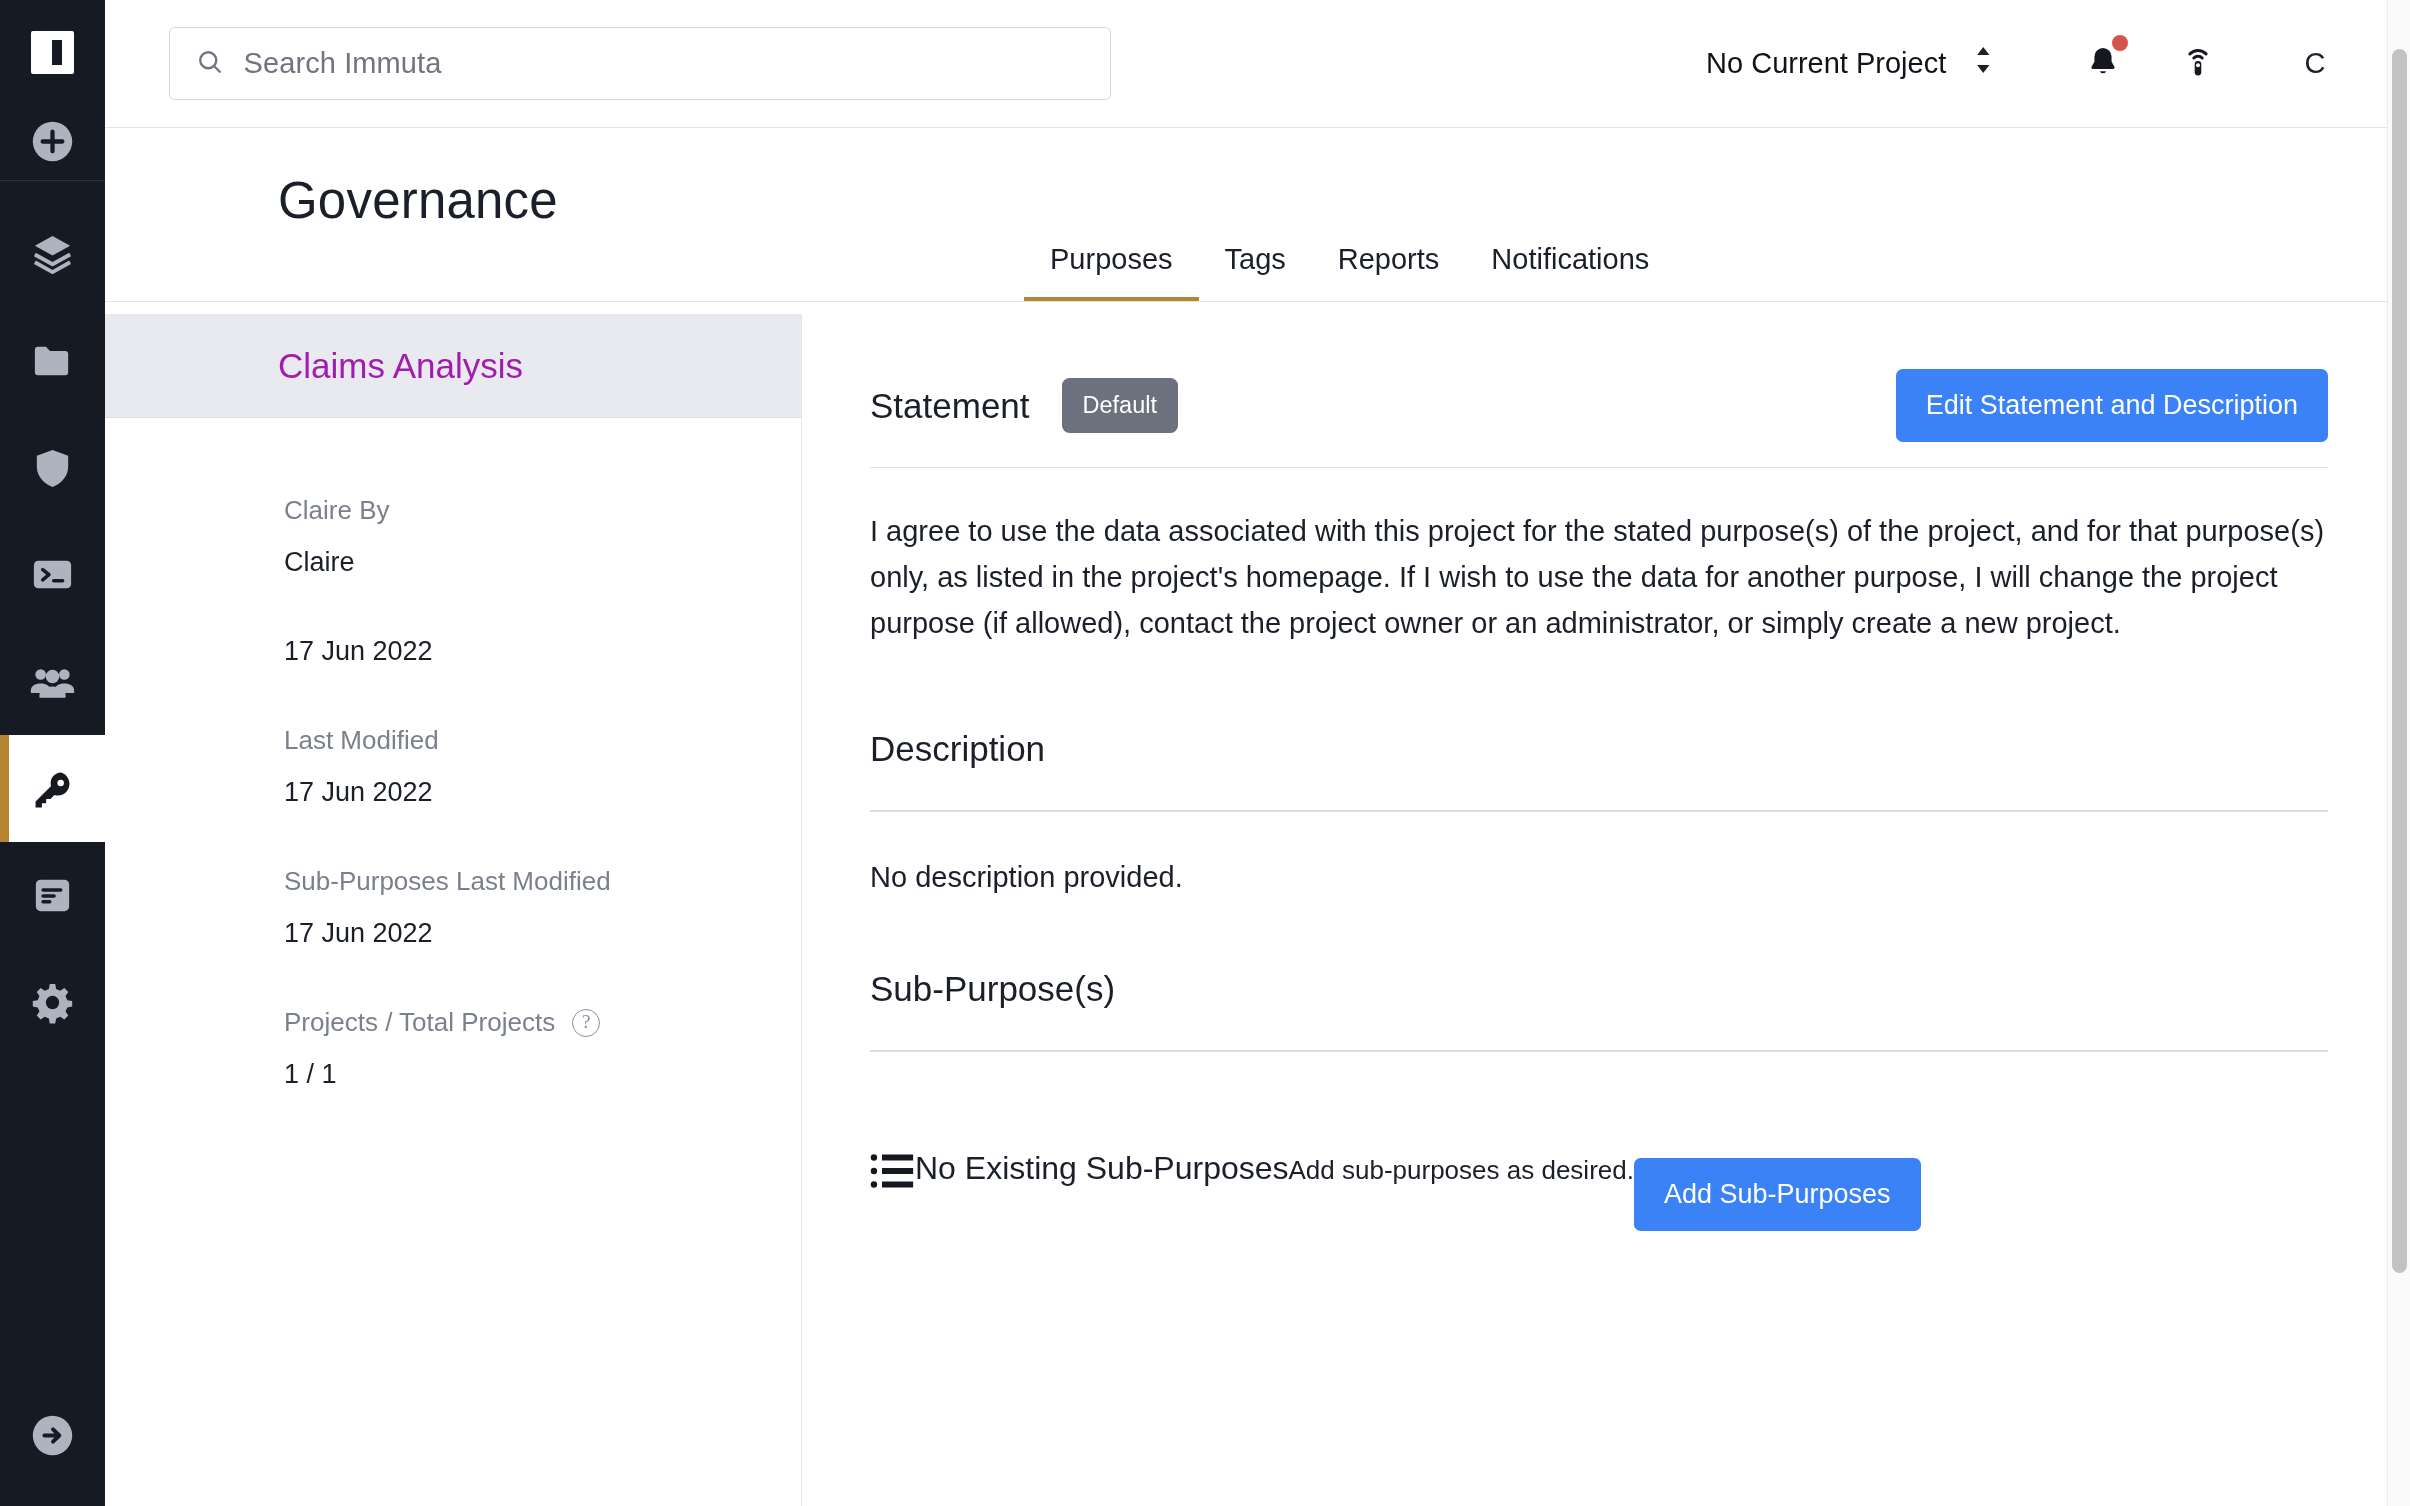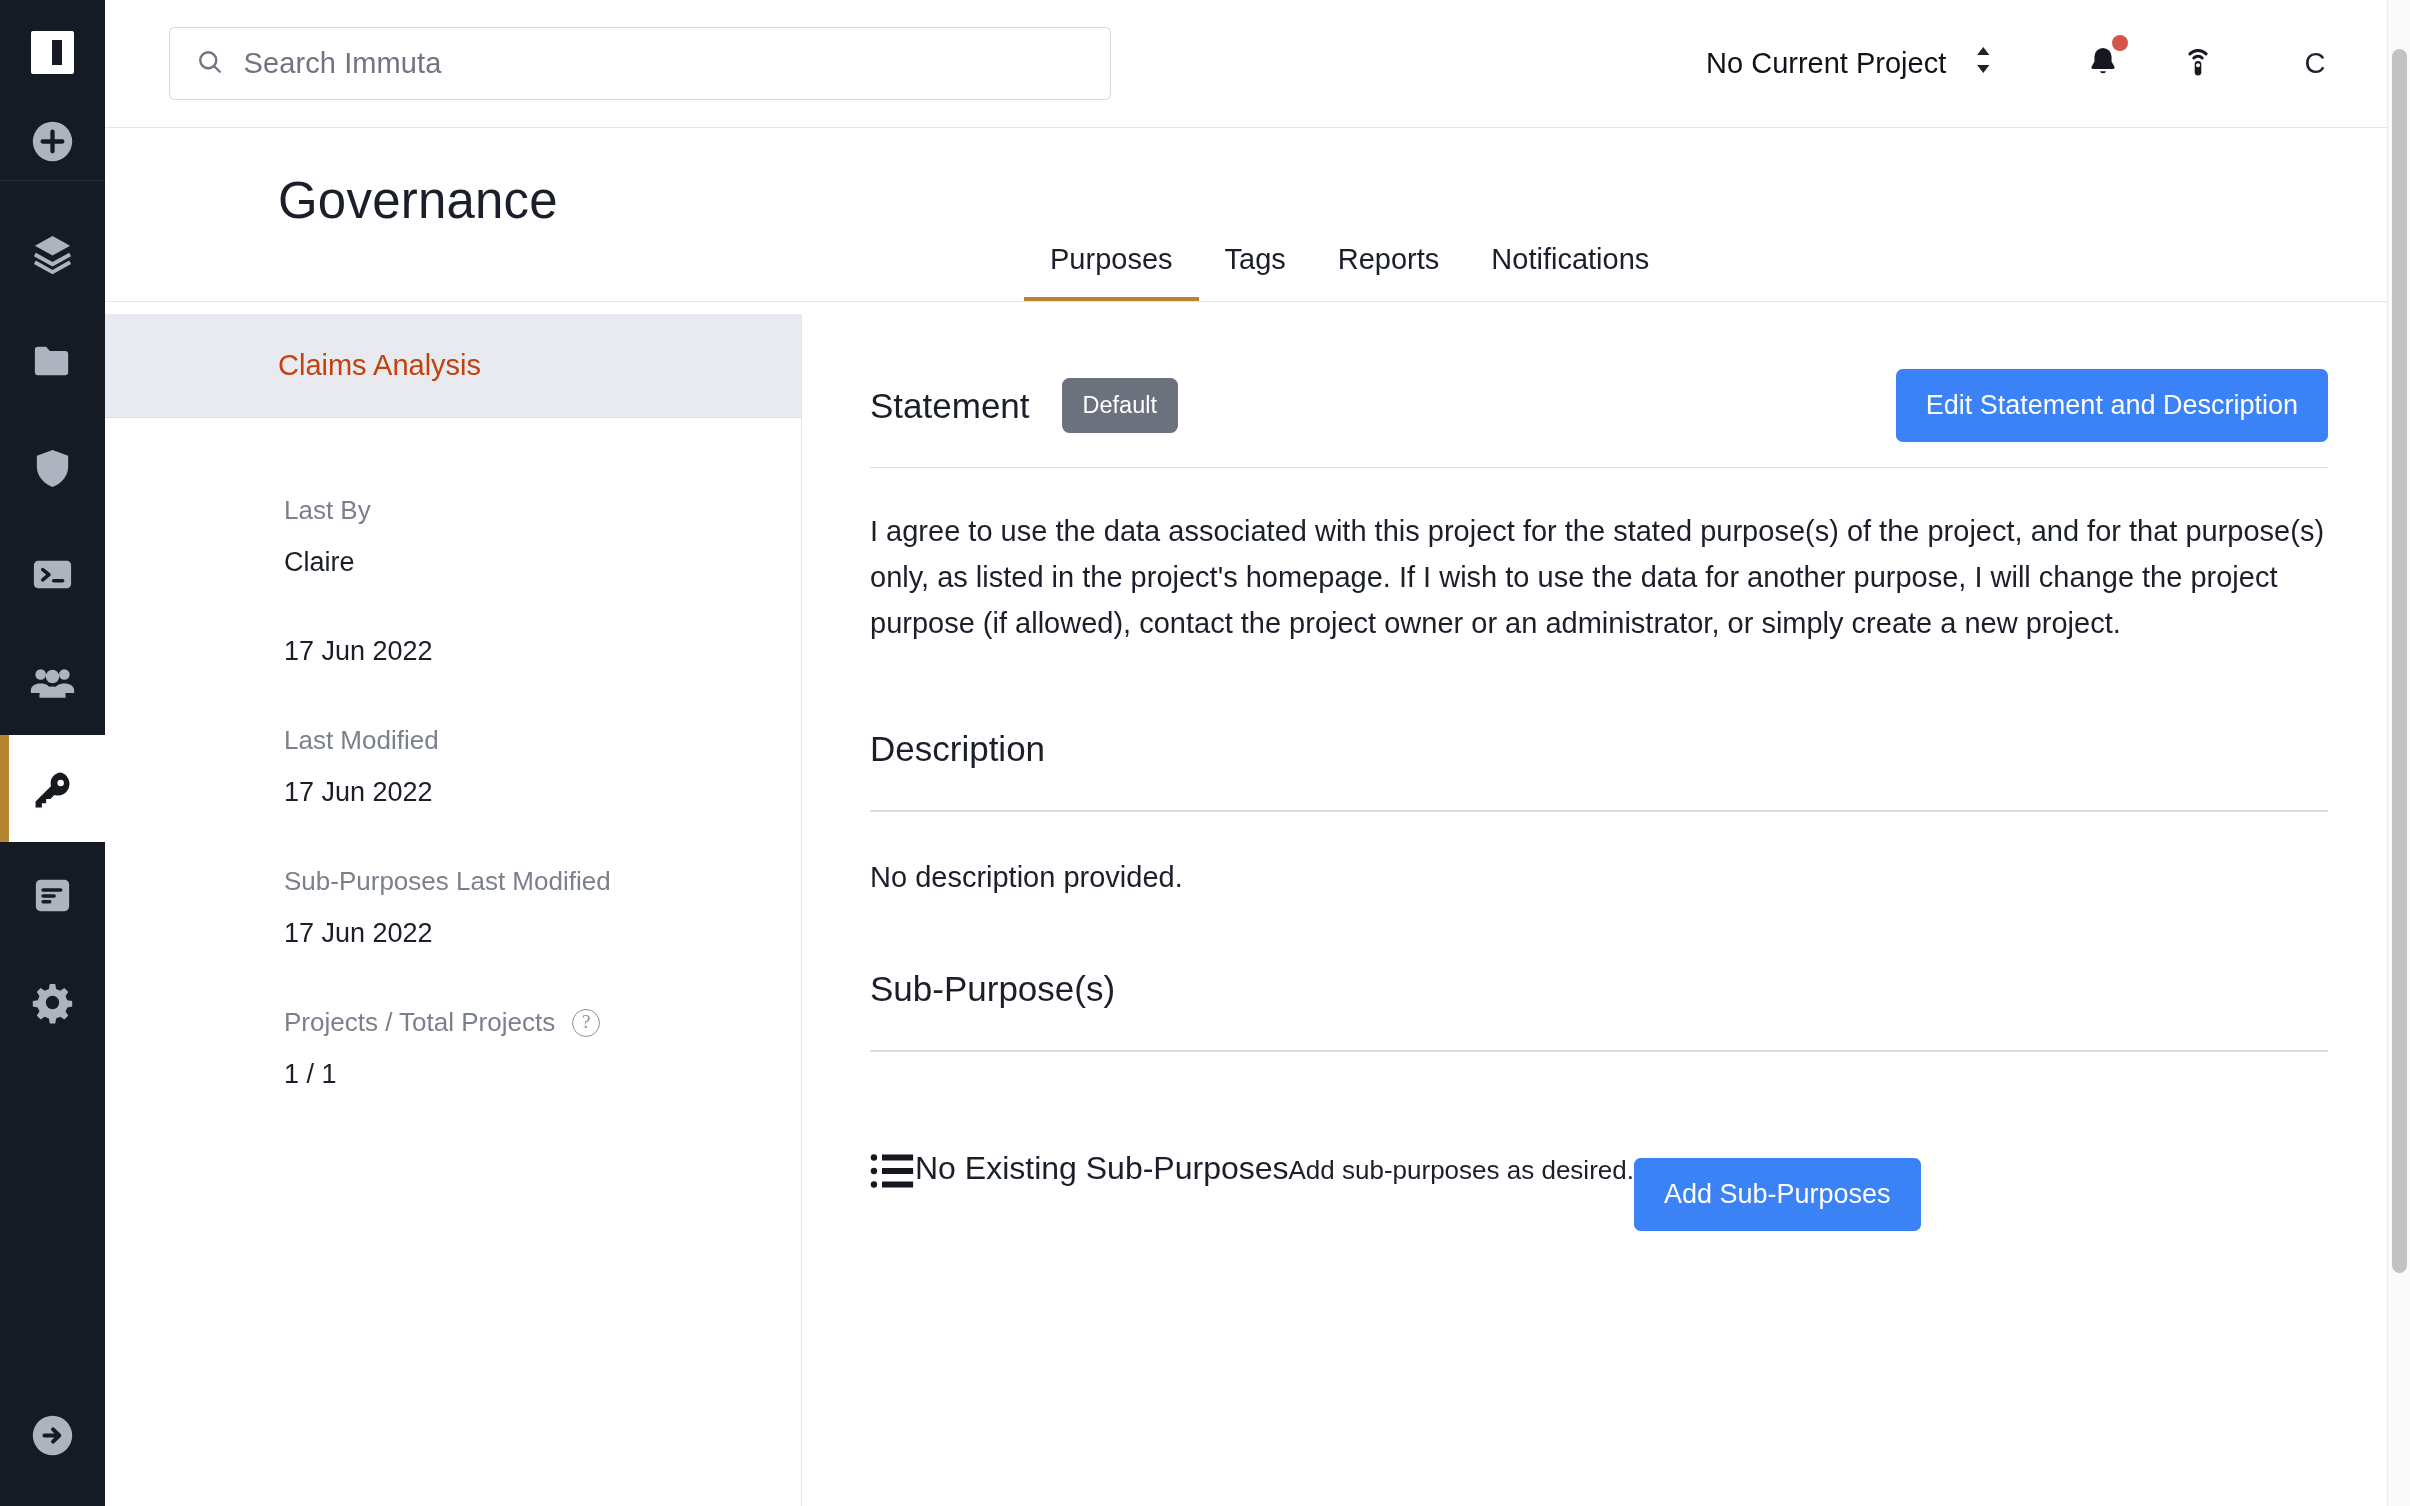--- a/index.html
+++ b/index.html
@@ -121,21 +121,21 @@
     width: 697px; min-width: 697px;
     border-right: 0.9px solid #e3e5ea;
     display: flex; flex-direction: column;
     background: #ffffff;
   }
   .detail-head {
     height: 104px; min-height: 104px; background: #e9eaef;
     border-bottom: 0.9px solid #dcdee4;
     display: flex; align-items: center; padding-left: 173px;
   }
-  .detail-head-title { font-size: 29px; color: #c2410c; }
+  .detail-head-title { font-size: 35px; color: #a21caf; }
 
   .detail-fields { padding: 77px 0 0 179px; }
   .field { margin-bottom: 58px; }
   .field-label {
     font-size: 26px; color: #7b808d; margin-bottom: 21px;
     display: flex; align-items: center; gap: 17px;
   }
   .field-value { font-size: 27px; color: #1b1f2a; }
 
   .help-icon {
@@ -379,21 +379,21 @@
     <div class="body">
 
       <aside class="detail-panel">
         <div class="detail-head">
           <div class="detail-head-title">Claims Analysis</div>
         </div>
 
         <div class="detail-fields">
 
           <div class="field">
-            <div class="field-label">Last By</div>
+            <div class="field-label">Claire By</div>
             <div class="field-value">Claire</div>
           </div>
 
           <div class="field">
             <div class="field-value">17 Jun 2022</div>
           </div>
 
           <div class="field">
             <div class="field-label">Last Modified</div>
             <div class="field-value">17 Jun 2022</div>

